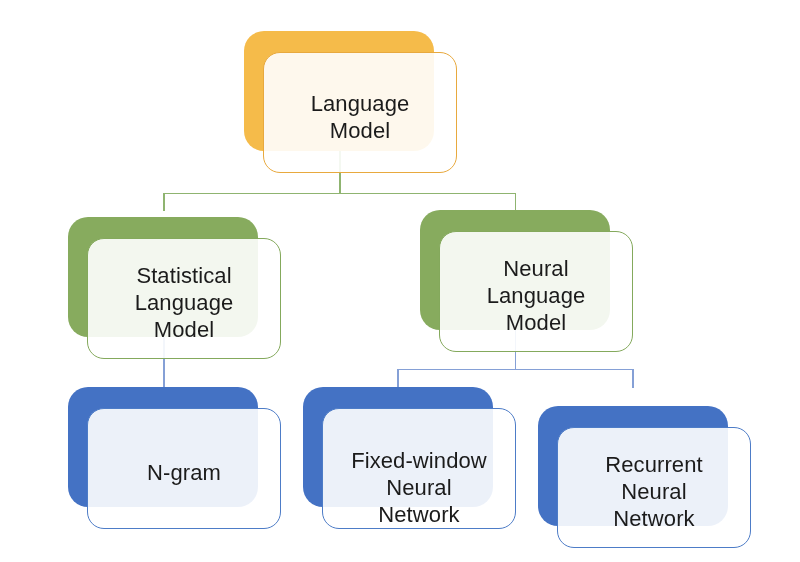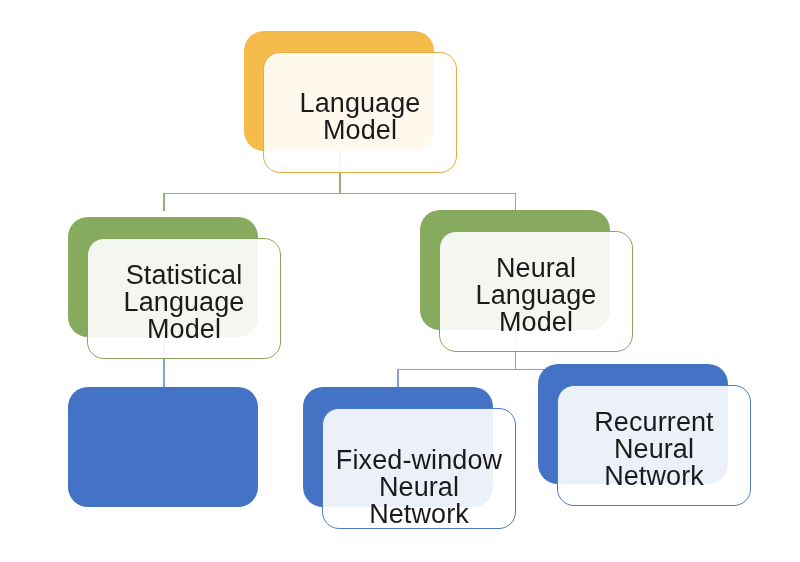--- a/index.html
+++ b/index.html
@@ -21,21 +21,21 @@
   .card-front {
     position: absolute; left: 19px; top: 21px;
     width: 194px; height: 121px;
     border-radius: 17px;
     border: 1.5px solid;
     box-sizing: border-box;
     display: flex; align-items: center; justify-content: center;
     text-align: center;
   }
   .node-label {
-    font-size: 27px;
+    font-size: 22px;
     line-height: 27px;
     color: #1b1b1b;
     letter-spacing: 0.1px;
     margin-top: 8px;
   }
 </style>
 </head>
 <body>
 
 <div id="canvas">
@@ -67,29 +67,32 @@
 
   <div class="node" style="left:420px; top:210px;">
     <div class="card-back" style="background-color: rgb(135, 171, 94);"></div>
     <div class="card-front" style="border-color: rgb(132, 169, 92); background-color: rgba(255, 255, 255, 0.9);">
       <div class="node-label">Neural<br>Language<br>Model</div>
     </div>
   </div>
 
   <div class="node" style="left:68px; top:387px;">
     <div class="card-back" style="background-color: rgb(68, 114, 196);"></div>
+    <div class="card-front" style="border-color: rgb(77, 124, 199); background-color: rgba(255, 255, 255, 0.9);">
+      <div class="node-label">N-gram</div>
+    </div>
   </div>
 
   <div class="node" style="left:303px; top:387px;">
     <div class="card-back" style="background-color: rgb(68, 114, 196);"></div>
     <div class="card-front" style="border-color: rgb(77, 124, 199); background-color: rgba(255, 255, 255, 0.9); align-items: flex-end;">
       <div class="node-label">Fixed-window<br>Neural<br>Network</div>
     </div>
   </div>
 
-  <div class="node" style="left:538px; top:364px;">
+  <div class="node" style="left:538px; top:406px;">
     <div class="card-back" style="background-color: rgb(68, 114, 196);"></div>
     <div class="card-front" style="border-color: rgb(77, 124, 199); background-color: rgba(255, 255, 255, 0.9);">
       <div class="node-label">Recurrent<br>Neural<br>Network</div>
     </div>
   </div>
 
 </div>
 
 </body></html>

